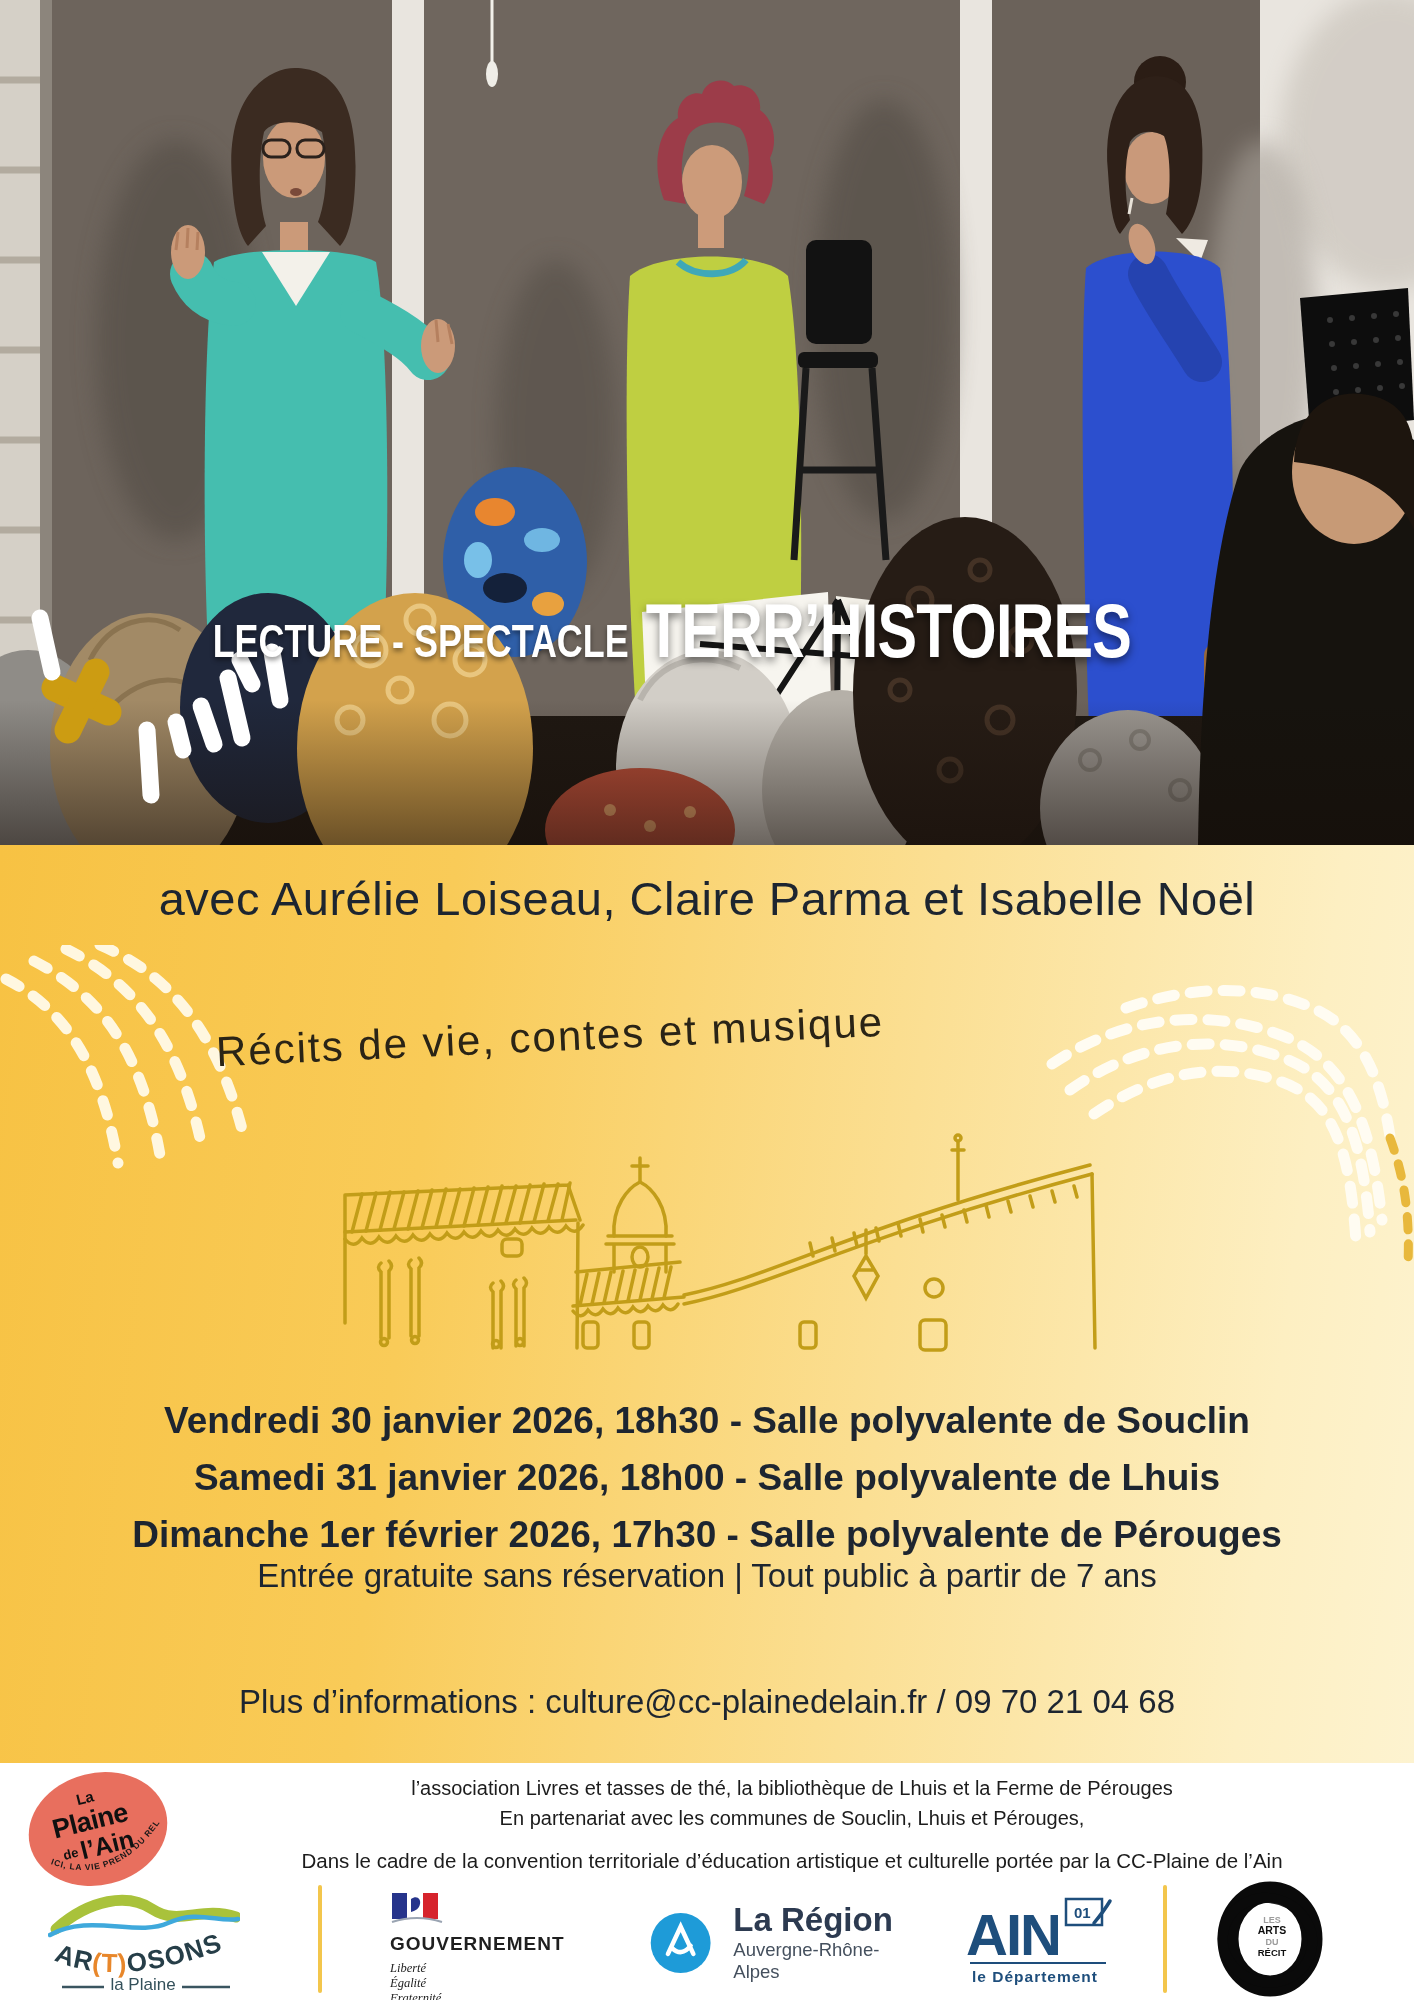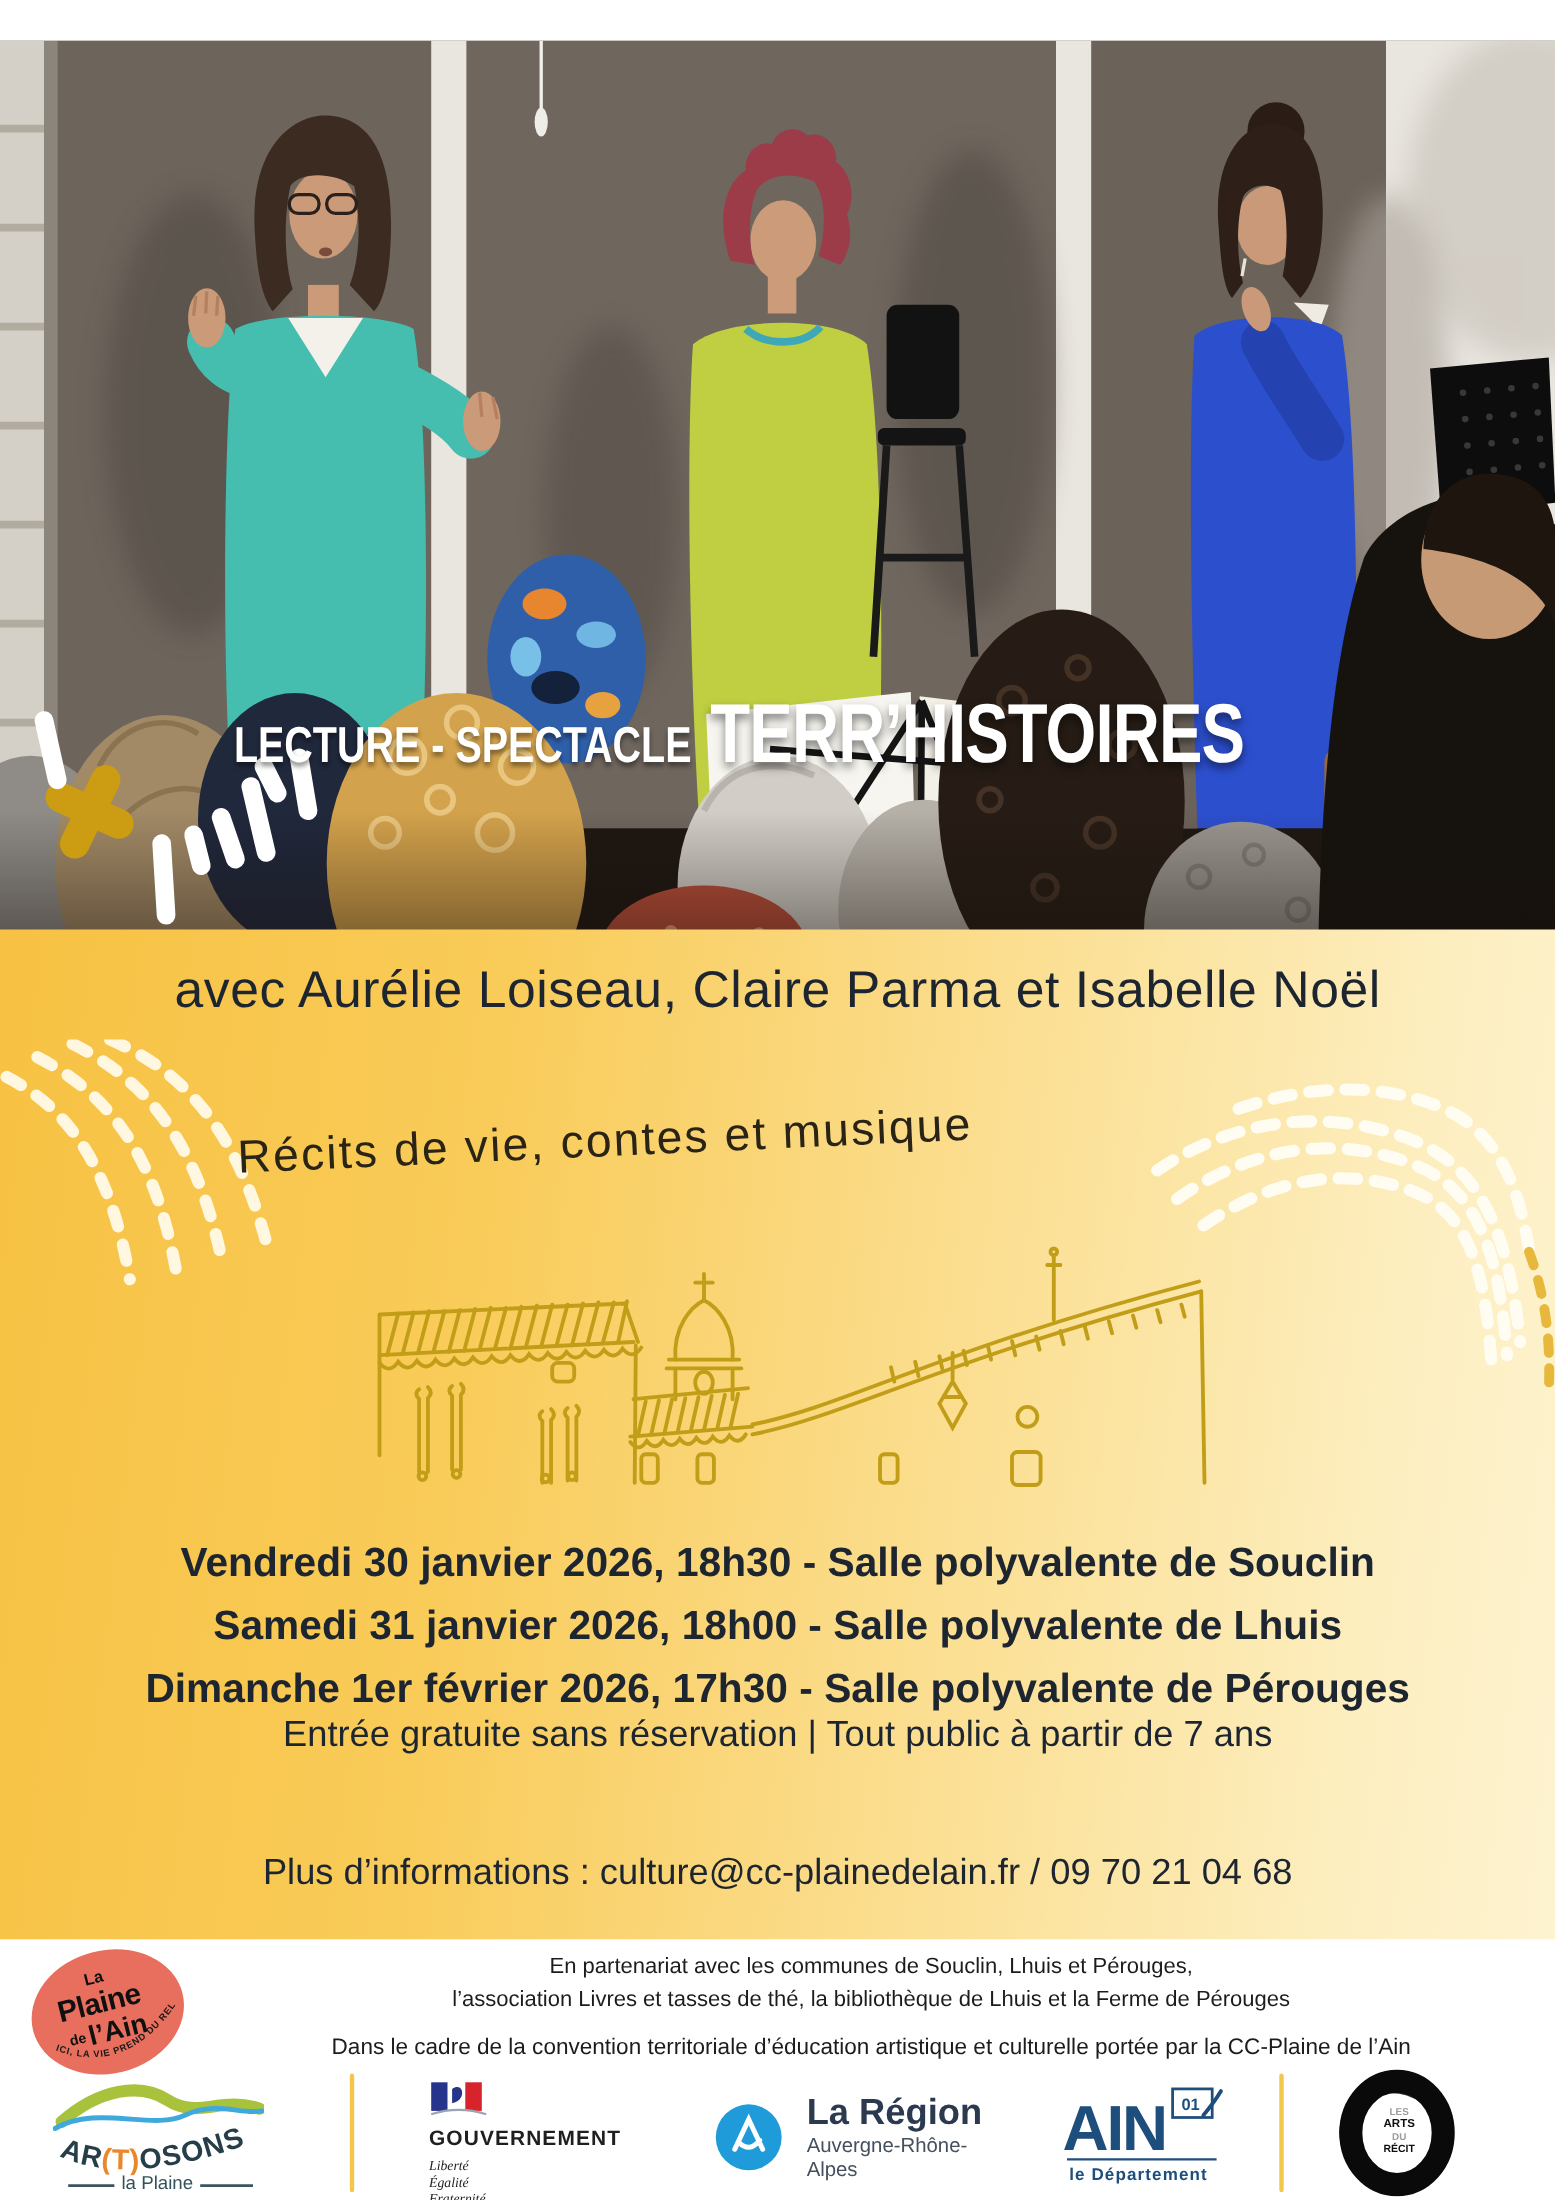--- a/index.html
+++ b/index.html
@@ -1,21 +1,21 @@
 <!DOCTYPE html>
 <html><head>
 <meta charset="utf-8">
 <style>
   html,body{margin:0;padding:0;}
   body{width:1414px;height:2000px;position:relative;overflow:hidden;background:#fff;
        font-family:"Liberation Sans",sans-serif;}
   section{position:absolute;left:0;width:1414px;}
 
   
-  .photo-section{top:0;height:669px;background:#6E655D;margin-top:37px;}
+  .photo-section{top:0;height:669px;background:#6E655D;}
   .photo-art{position:absolute;inset:0;width:1414px;height:845px;display:block;}
   .title-row{position:absolute;bottom:2px;left:0;width:1414px;display:flex;justify-content:center;
              align-items:baseline;gap:22px;transform:scaleX(.78);transform-origin:50% 100%;
              padding-right:90px;box-sizing:border-box;white-space:nowrap;}
   .t-small{font-weight:700;font-size:46px;line-height:1;color:#fff;letter-spacing:0;
            text-shadow:0 3px 6px rgba(0,0,0,.45);}
   .t-big{font-weight:700;font-size:76px;line-height:.95;color:#fff;letter-spacing:-1px;
          text-shadow:0 4px 10px rgba(0,0,0,.5);}
 
   
@@ -324,22 +324,22 @@
       <path id="tagArc" d="M20,84 Q78,126 138,74" fill="none"></path>
       <text font-size="8.5" font-weight="700" fill="#181818" letter-spacing="0.8">
         <textPath href="#tagArc" startOffset="4">
           <tspan>ICI, LA VIE PREND DU RELIEF</tspan>
         </textPath>
       </text>
     </g>
   </svg>
 
   <div class="partnership">
+    <div>l’association Livres et tasses de thé, la bibliothèque de Lhuis et la Ferme de Pérouges</div>
     <div>En partenariat avec les communes de Souclin, Lhuis et Pérouges,</div>
-    <div>l’association Livres et tasses de thé, la bibliothèque de Lhuis et la Ferme de Pérouges</div>
   </div>
   <div class="framework">Dans le cadre de la convention territoriale d’éducation artistique et culturelle portée par la CC-Plaine de l’Ain</div>
 
   <svg class="logo" style="left:48px;top:122px;width:192px;height:108px;" viewBox="0 0 192 108">
     <path d="M8,44 C42,14 80,8 104,24 C132,42 152,20 188,32" stroke="#A9C23B" stroke-width="11" fill="none" stroke-linecap="round"></path>
     <path d="M2,50 C40,28 90,52 120,38 C150,24 170,38 190,34" stroke="#3FA9DC" stroke-width="4.5" fill="none" stroke-linecap="round"></path>
     <path id="artArc" d="M4,74 Q70,106 188,60" fill="none"></path>
     <text font-size="26" font-weight="700" letter-spacing="1">
       <textPath href="#artArc" startOffset="2">
         <tspan fill="#263E48">AR</tspan><tspan fill="#E8872B">(T)</tspan><tspan fill="#263E48">OSONS</tspan>

